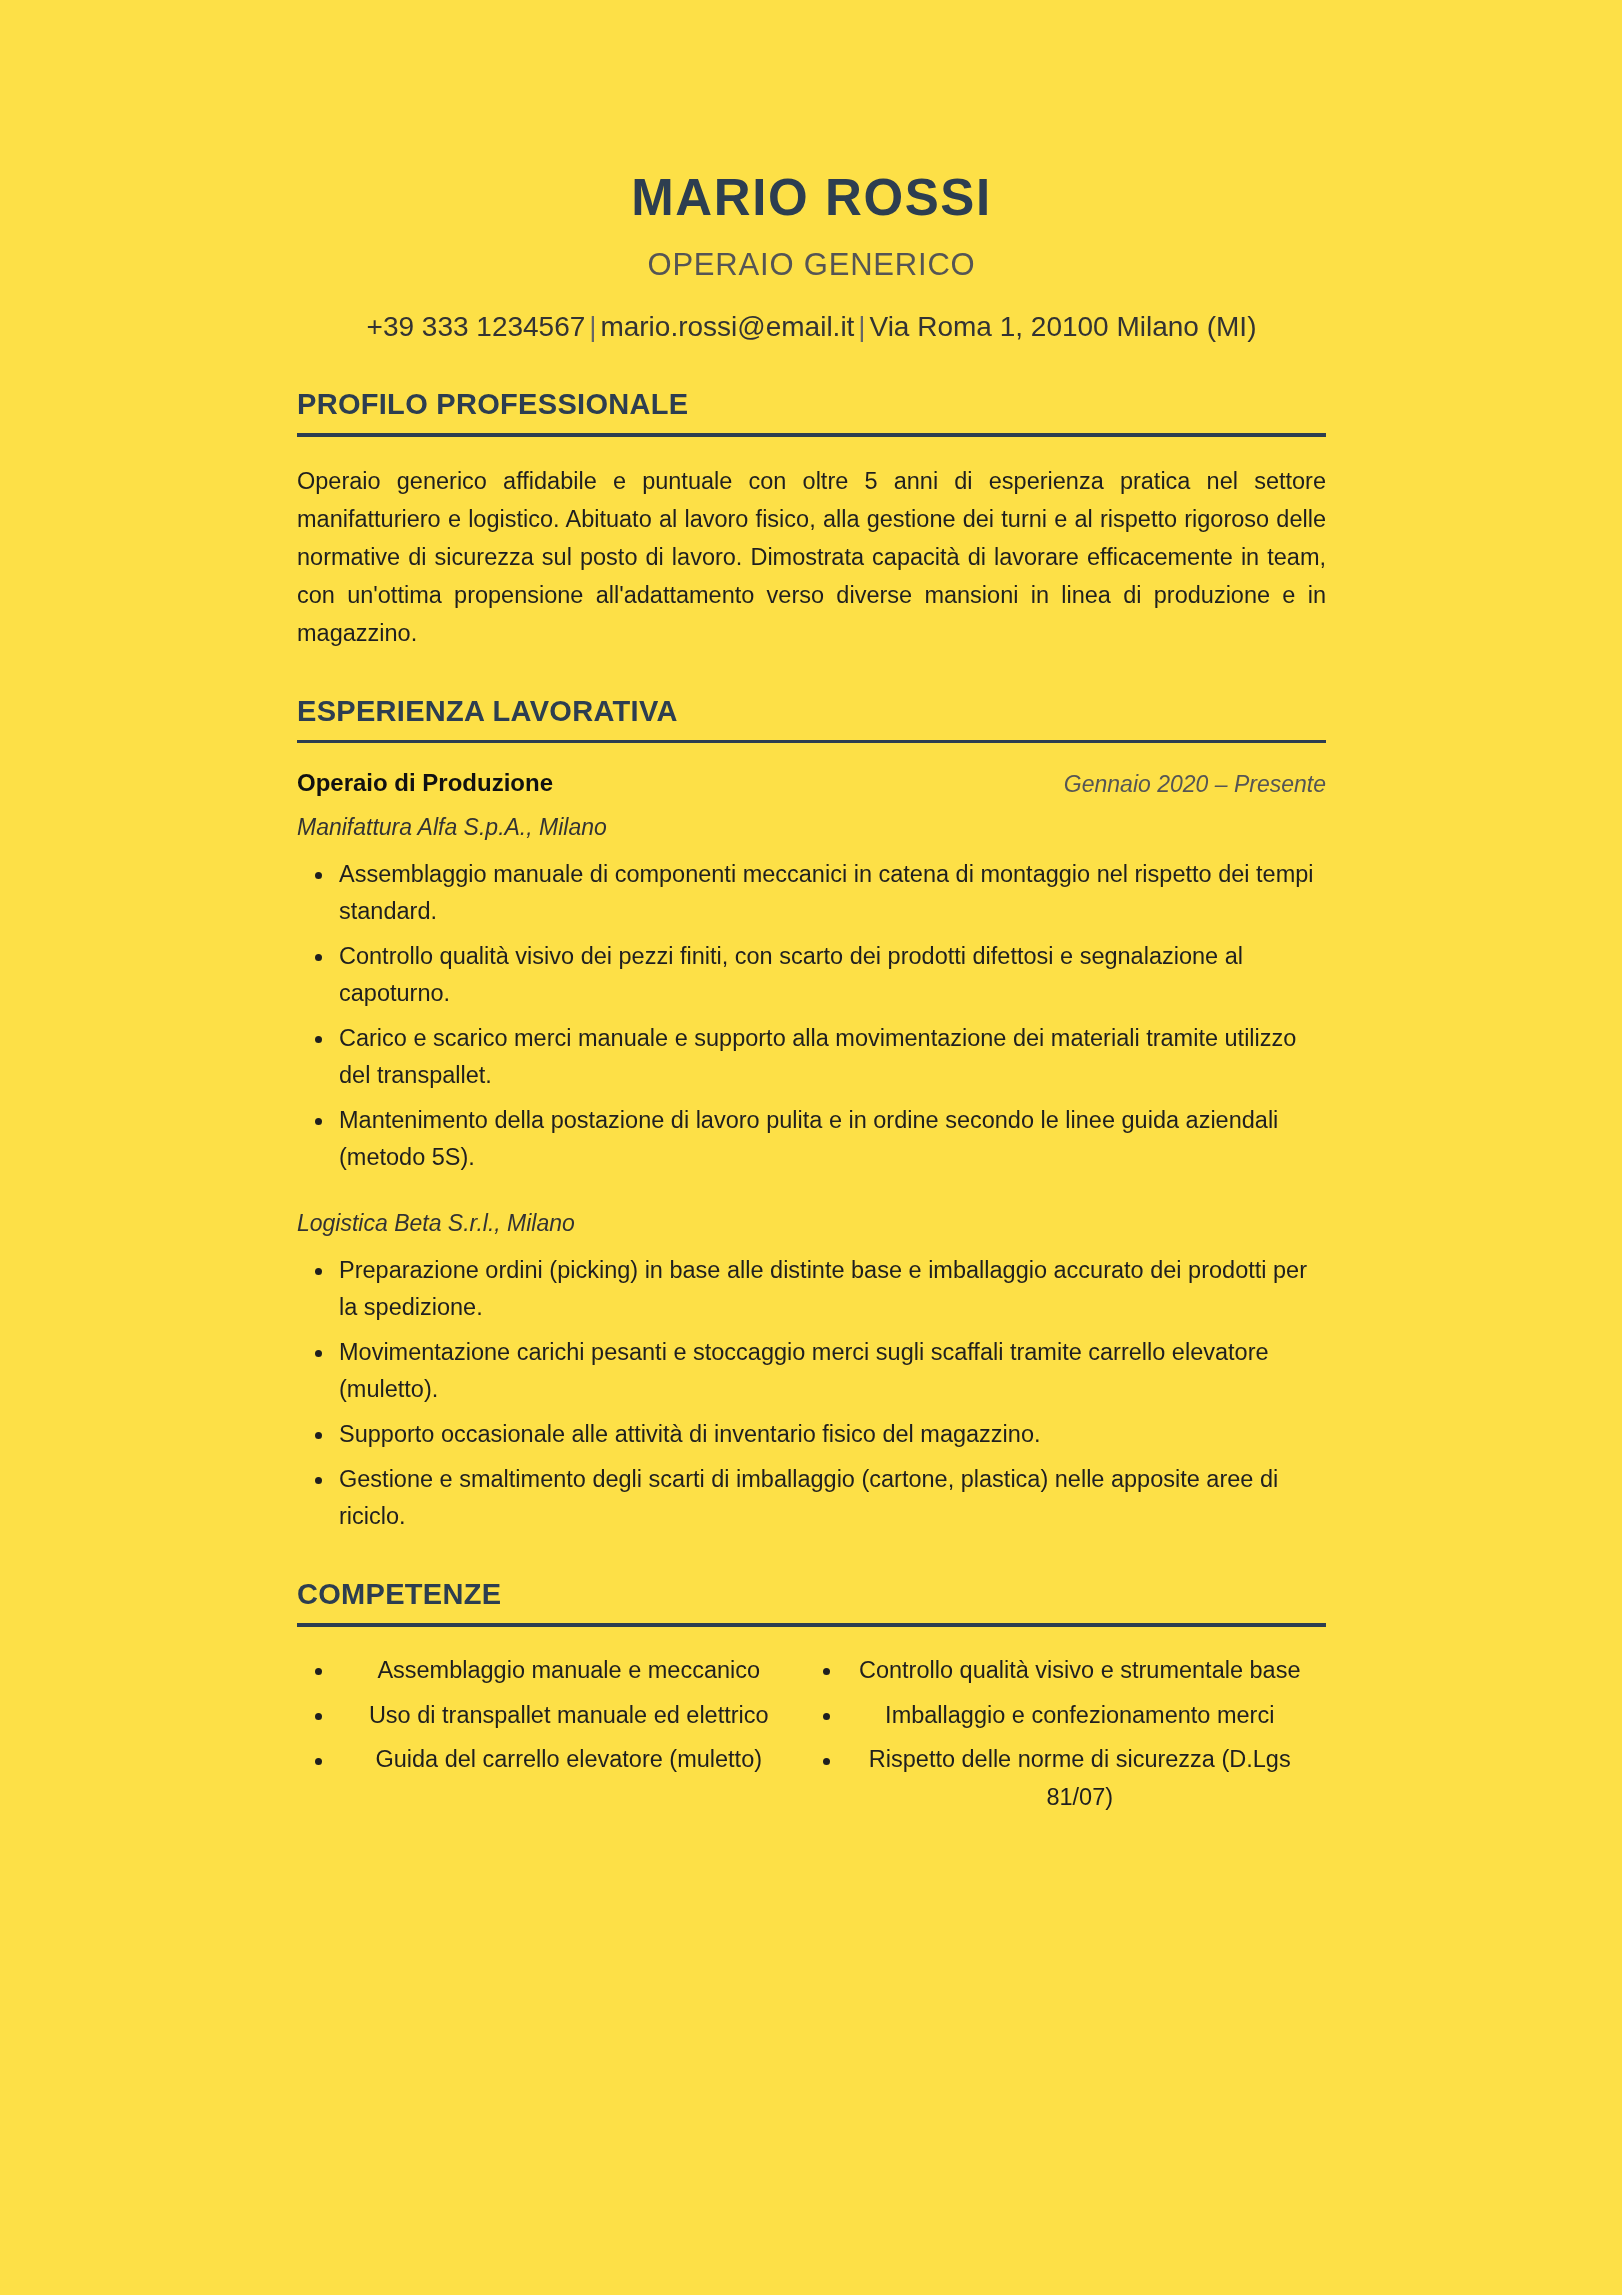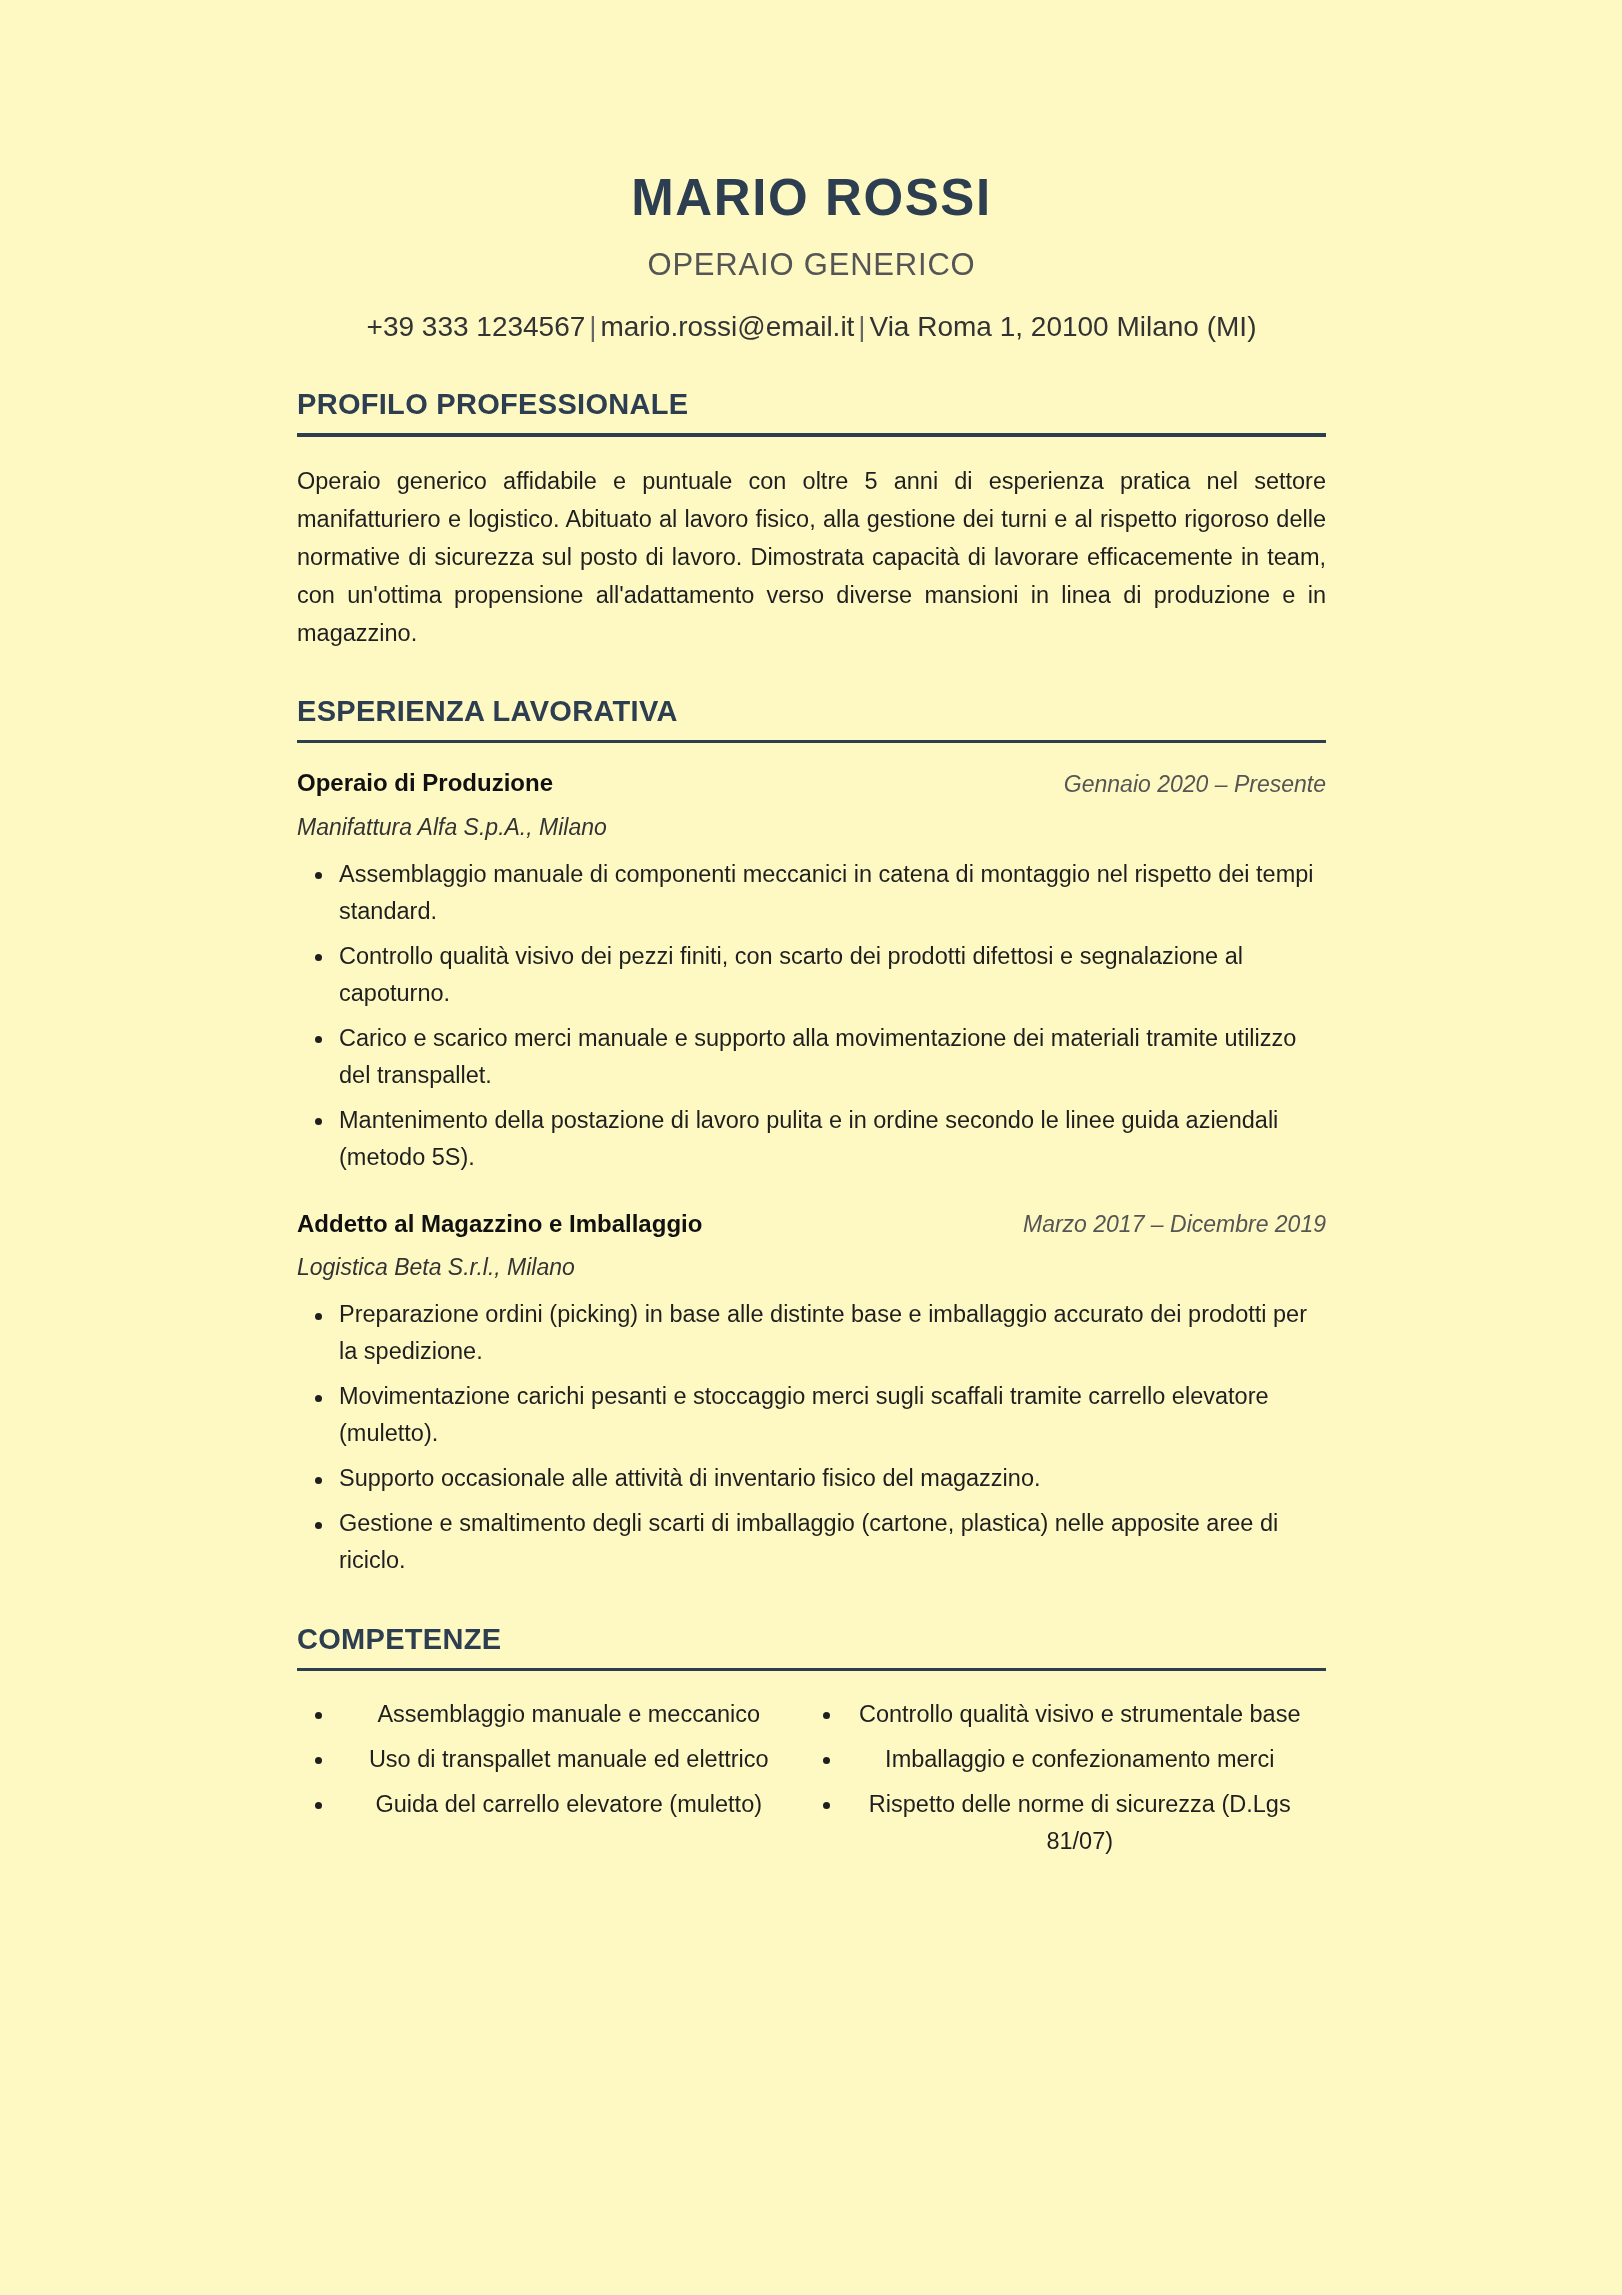--- a/index.html
+++ b/index.html
@@ -9,21 +9,21 @@
   }
   body {
     font-family: "Liberation Sans", sans-serif;
     color: #1f1f1f;
     -webkit-font-smoothing: antialiased;
   }
 
   .page {
     width: 1623px;
     height: 2295px;
-    background: #fef9c3;
+    background: #fde047;
     position: relative;
     box-sizing: border-box;
     padding: 0 297px;
     overflow: hidden;
   }
 
   
   .header {
     padding-top: 171px;
     text-align: center;
@@ -215,24 +215,20 @@
       <div class="job-company">Manifattura Alfa S.p.A., Milano</div>
       <ul class="job-bullets">
           <li>Assemblaggio manuale di componenti meccanici in catena di montaggio nel rispetto dei tempi standard.</li>
           <li>Controllo qualità visivo dei pezzi finiti, con scarto dei prodotti difettosi e segnalazione al capoturno.</li>
           <li>Carico e scarico merci manuale e supporto alla movimentazione dei materiali tramite utilizzo del transpallet.</li>
           <li>Mantenimento della postazione di lavoro pulita e in ordine secondo le linee guida aziendali (metodo 5S).</li>
         </ul>
     </div>
 
     <div class="job">
-      <div class="job-head">
-        <div class="job-title">Addetto al Magazzino e Imballaggio</div>
-        <div class="job-date">Marzo 2017 – Dicembre 2019</div>
-      </div>
       <div class="job-company">Logistica Beta S.r.l., Milano</div>
       <ul class="job-bullets">
           <li>Preparazione ordini (picking) in base alle distinte base e imballaggio accurato dei prodotti per la spedizione.</li>
           <li>Movimentazione carichi pesanti e stoccaggio merci sugli scaffali tramite carrello elevatore (muletto).</li>
           <li>Supporto occasionale alle attività di inventario fisico del magazzino.</li>
           <li>Gestione e smaltimento degli scarti di imballaggio (cartone, plastica) nelle apposite aree di riciclo.</li>
         </ul>
     </div>
   </div>
 

